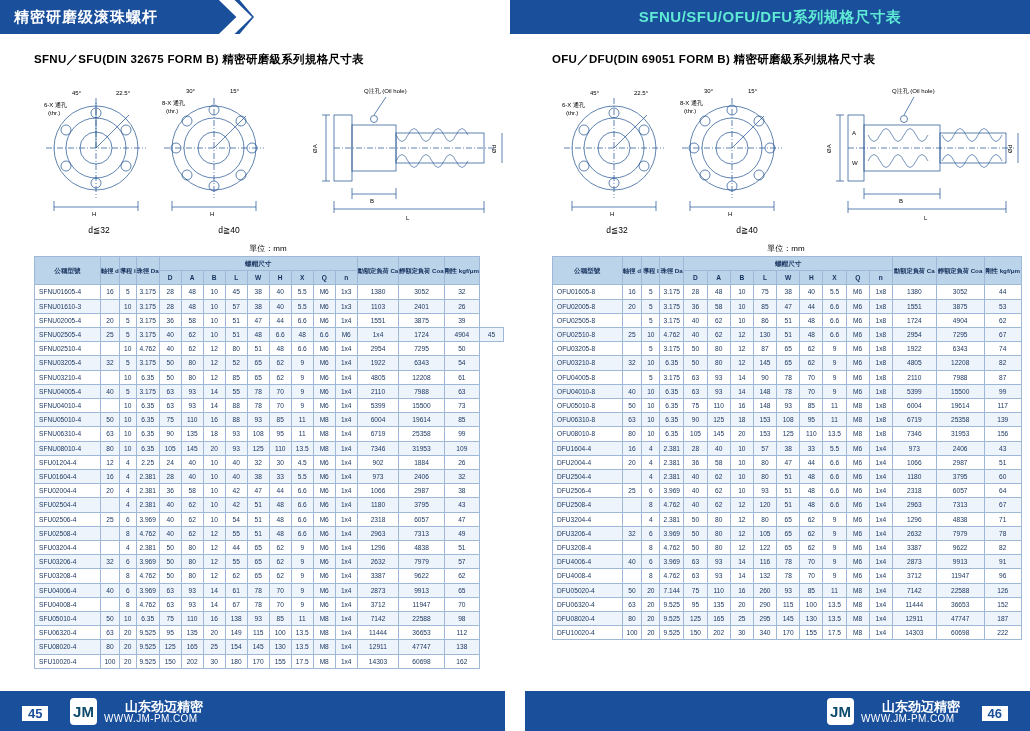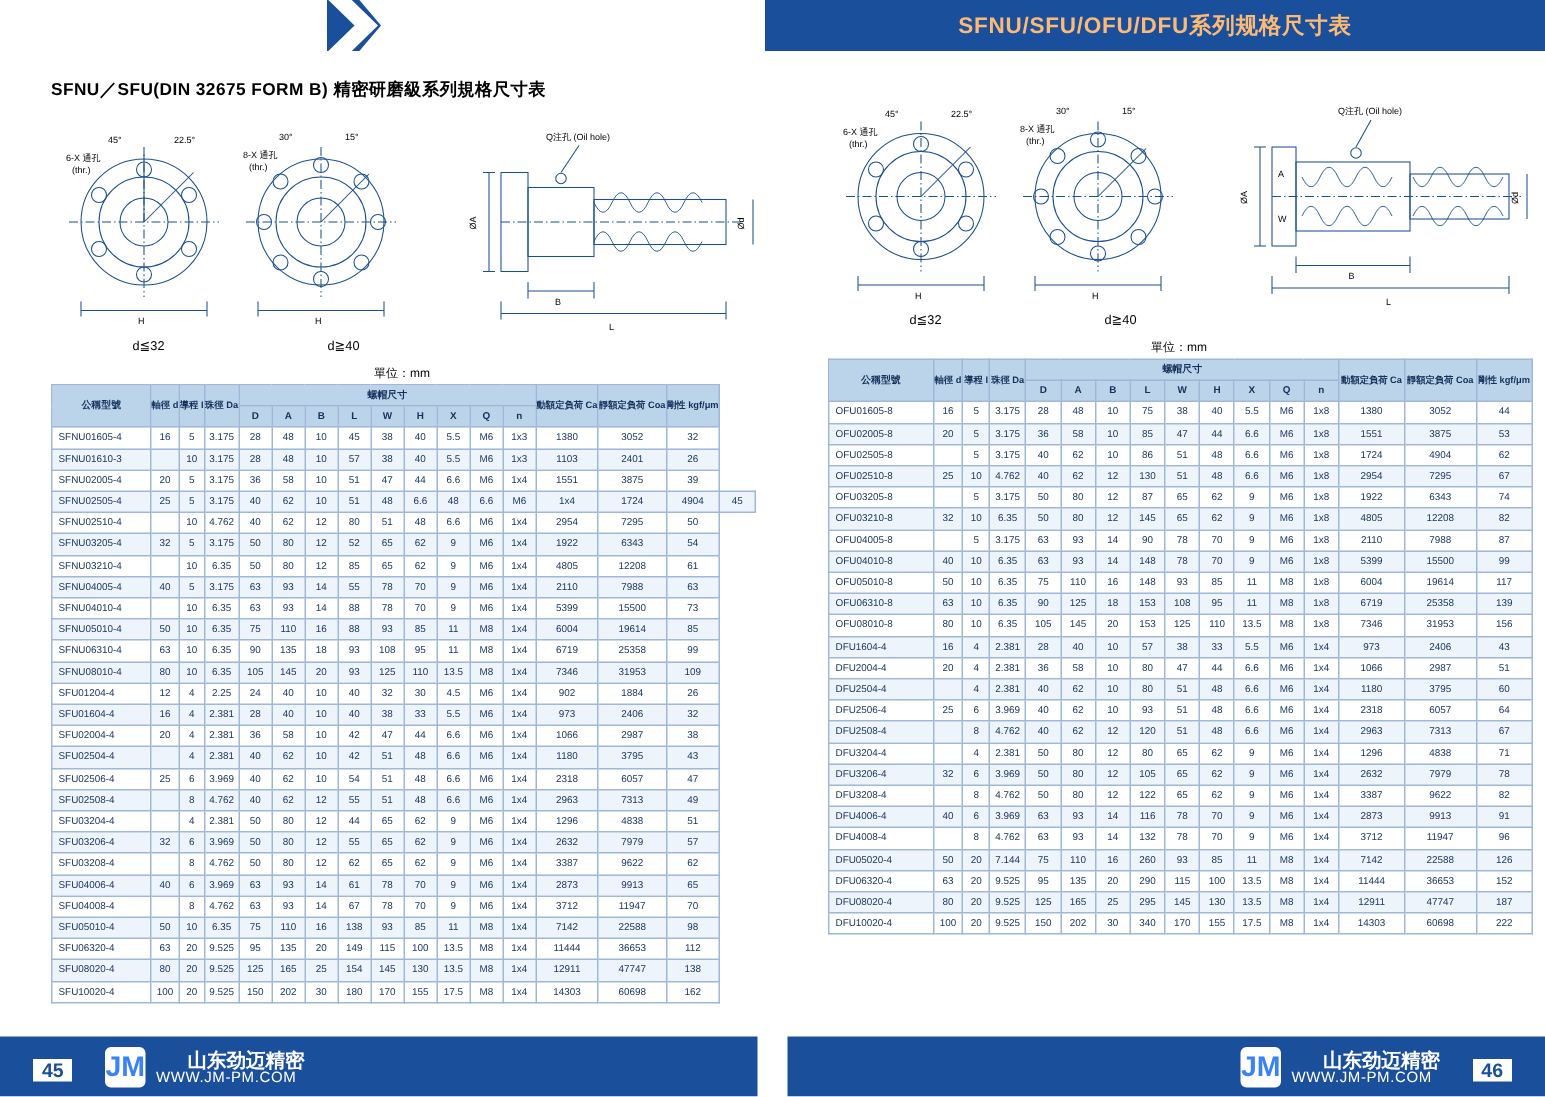--- a/index.html
+++ b/index.html
@@ -25,21 +25,21 @@
     background:#1a4f9c;
     clip-path: polygon(0 0, 60% 0, 100% 50%, 60% 100%, 0 100%);
   }
   .hdr-arrow2 {
     position:absolute; left:206px; top:0; width:46px; height:34px;
     background:#ffffff;
     clip-path: polygon(28% 0, 62% 0, 100% 50%, 62% 100%, 28% 100%, 66% 50%);
   }
   .hdr-right {
     position:absolute; right:0; top:0; width:520px; height:34px;
-    background:#1a4f9c; color:#fdba74;
+    background:#1a4f9c; color:#5eead4;
     display:flex; align-items:center; justify-content:center;
     font-size:15px; font-weight:bold; letter-spacing:.5px;
   }
   
   .col { position:absolute; top:52px; }
   .col.left { left:34px; width:470px; }
   .col.right { left:552px; width:470px; }
   .col-title { font-size:11.5px; font-weight:bold; color:#000; margin-bottom:6px; letter-spacing:.3px; }
   .unit { text-align:center; font-size:8px; color:#000; padding-right:2px; margin-bottom:2px; }
 
@@ -67,30 +67,31 @@
   .foot-bar-r { position:absolute; right:0; bottom:0; width:505px; height:40px; background:#1a4f9c; }
   .pg { position:absolute; bottom:10px; font-size:13px; color:#1a4f9c; font-weight:bold; background:#fff; padding:0 6px; }
   .pg.l { left:22px; }
   .pg.r { right:22px; }
   .brand { position:absolute; bottom:6px; display:flex; align-items:center; gap:7px; color:#fff; }
   .brand.l { left:70px; }
   .brand.r { right:70px; }
   .brand .logo {
     width:27px; height:27px; background:#fff; border-radius:4px;
     display:flex; align-items:center; justify-content:center;
-    color:#3b82f6; font-weight:bold; font-size:19px;
+    color:#0c4a6e; font-weight:bold; font-size:15px;
   }
   .brand .bn { font-size:13px; font-weight:bold; line-height:14px;padding-left:21px; }
   .brand .bu { font-size:10px; line-height:9px; letter-spacing:.4px; }
   .dim-lbl { font-size:6px; fill:#000; }
 </style>
 </head>
 <body>
 
 <div class="header">
+  <div class="hdr-left">精密研磨级滚珠螺杆</div>
   <div class="hdr-arrow"></div>
   <div class="hdr-arrow2"></div>
   <div class="hdr-right">SFNU/SFU/OFU/DFU系列规格尺寸表</div>
 </div>
 
 <div class="col left">
   <div class="col-title">SFNU／SFU(DIN 32675 FORM B) 精密研磨級系列規格尺寸表</div>
 
   <div class="draw">
     <svg width="470" height="150" viewBox="0 0 470 150">
@@ -691,20 +692,21 @@
           <td>1x4</td>
           <td>14303</td>
           <td>60698</td>
           <td>162</td>
         </tr>
       </tbody>
   </table>
 </div>
 
 <div class="col right">
+  <div class="col-title">OFU／DFU(DIN 69051 FORM B) 精密研磨級系列規格尺寸表</div>
 
   <div class="draw">
     <svg width="470" height="150" viewBox="0 0 470 150">
       <g stroke="#1b4f8f" fill="none" stroke-width=".7">
         <circle cx="62" cy="75" r="42"></circle>
           <circle cx="62" cy="75" r="30"></circle>
           <circle cx="62" cy="75" r="16"></circle>
         <circle cx="62" cy="40" r="5"></circle>
           <circle cx="92" cy="57" r="5"></circle>
         <circle cx="92" cy="93" r="5"></circle>

